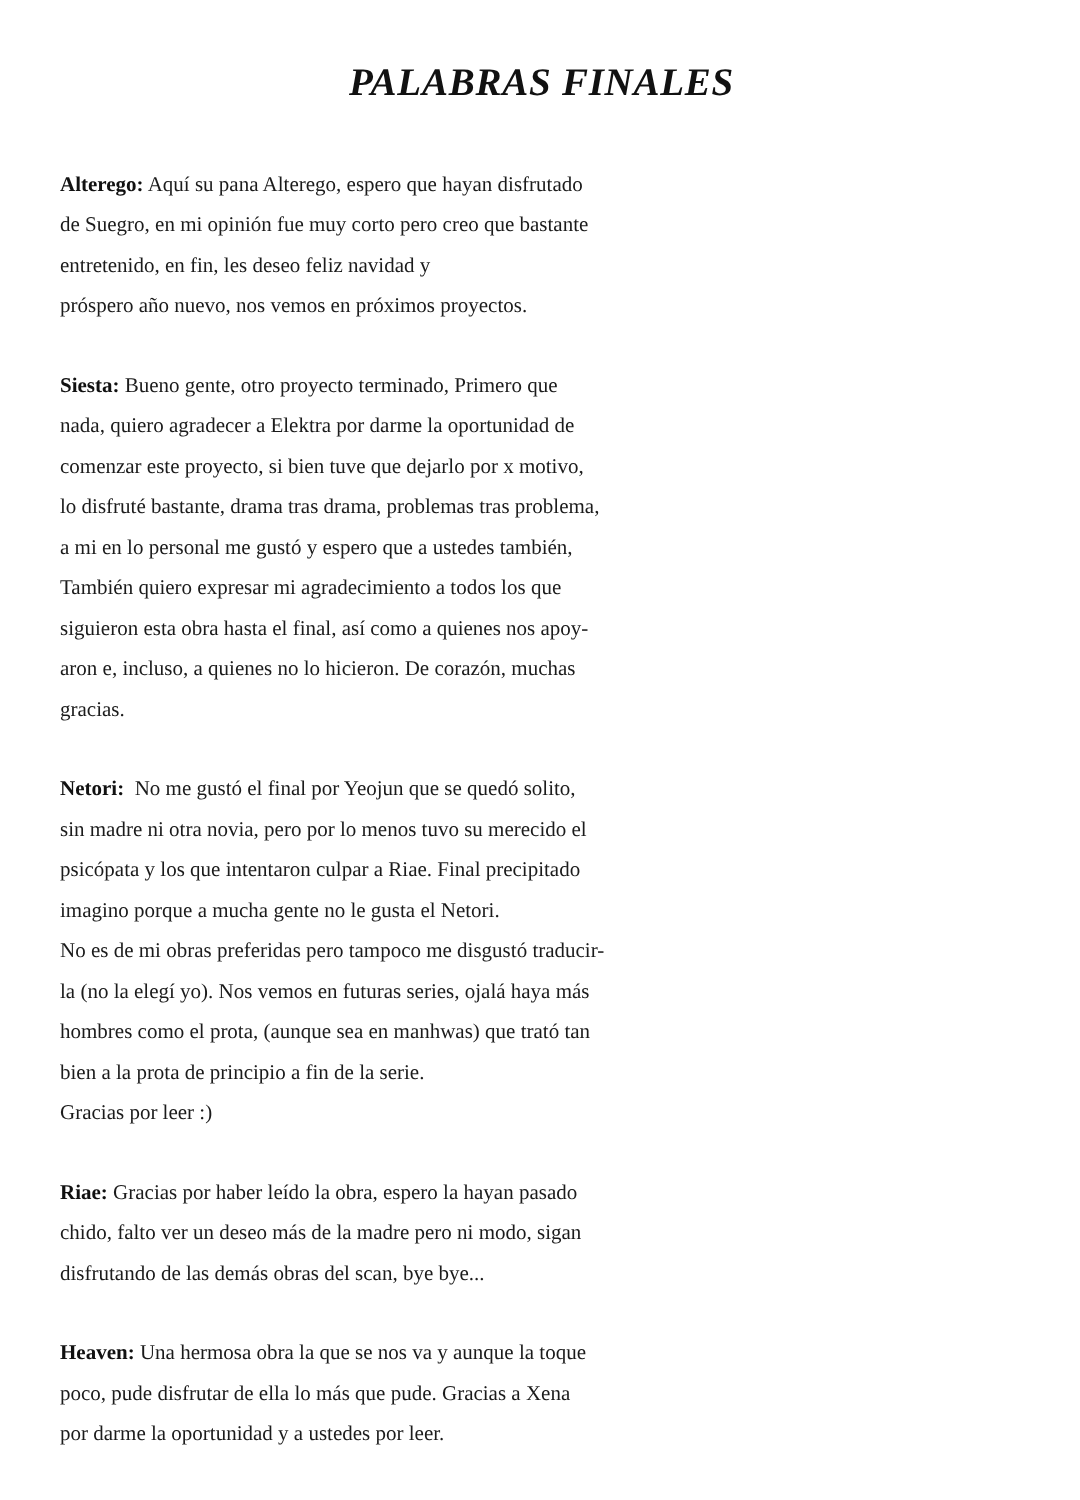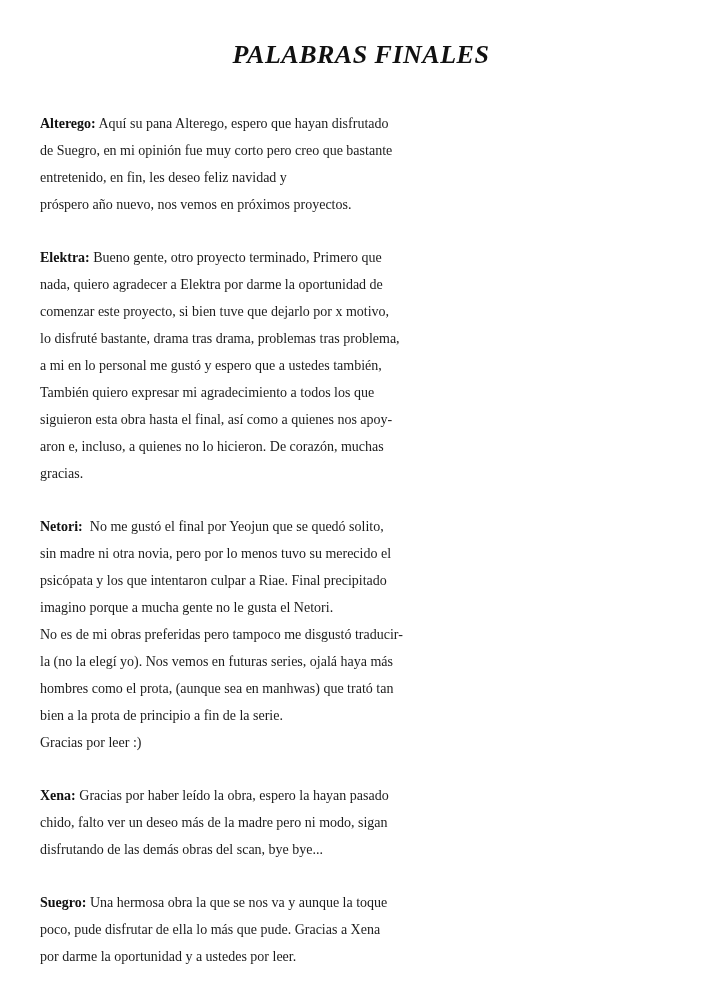--- a/index.html
+++ b/index.html
@@ -48,40 +48,40 @@
 <body>
 
 <div class="page">
   <h1 class="page-title">PALABRAS FINALES</h1>
 
   <p class="credit-paragraph"><span class="speaker-name">Alterego:</span> <span class="speaker-message">Aquí su pana Alterego, espero que hayan disfrutado
 de Suegro, en mi opinión fue muy corto pero creo que bastante
 entretenido, en fin, les deseo feliz navidad y
 próspero año nuevo, nos vemos en próximos proyectos.</span></p>
 
-  <p class="credit-paragraph"><span class="speaker-name">Elektra:</span> <span class="speaker-message">Bueno gente, otro proyecto terminado, Primero que
+  <p class="credit-paragraph"><span class="speaker-name">Siesta:</span> <span class="speaker-message">Bueno gente, otro proyecto terminado, Primero que
 nada, quiero agradecer a Elektra por darme la oportunidad de
 comenzar este proyecto, si bien tuve que dejarlo por x motivo,
 lo disfruté bastante, drama tras drama, problemas tras problema,
 a mi en lo personal me gustó y espero que a ustedes también,
 También quiero expresar mi agradecimiento a todos los que
 siguieron esta obra hasta el final, así como a quienes nos apoy-
 aron e, incluso, a quienes no lo hicieron. De corazón, muchas
 gracias.</span></p>
 
   <p class="credit-paragraph"><span class="speaker-name">Netori:</span>&nbsp; <span class="speaker-message">No me gustó el final por Yeojun que se quedó solito,
 sin madre ni otra novia, pero por lo menos tuvo su merecido el
 psicópata y los que intentaron culpar a Riae. Final precipitado
 imagino porque a mucha gente no le gusta el Netori.
 No es de mi obras preferidas pero tampoco me disgustó traducir-
 la (no la elegí yo). Nos vemos en futuras series, ojalá haya más
 hombres como el prota, (aunque sea en manhwas) que trató tan
 bien a la prota de principio a fin de la serie.
 Gracias por leer :)</span></p>
 
-  <p class="credit-paragraph"><span class="speaker-name">Xena:</span> <span class="speaker-message">Gracias por haber leído la obra, espero la hayan pasado
+  <p class="credit-paragraph"><span class="speaker-name">Riae:</span> <span class="speaker-message">Gracias por haber leído la obra, espero la hayan pasado
 chido, falto ver un deseo más de la madre pero ni modo, sigan
 disfrutando de las demás obras del scan, bye bye...</span></p>
 
-  <p class="credit-paragraph"><span class="speaker-name">Suegro:</span> <span class="speaker-message">Una hermosa obra la que se nos va y aunque la toque
+  <p class="credit-paragraph"><span class="speaker-name">Heaven:</span> <span class="speaker-message">Una hermosa obra la que se nos va y aunque la toque
 poco, pude disfrutar de ella lo más que pude. Gracias a Xena
 por darme la oportunidad y a ustedes por leer.</span></p>
 </div>
 
 </body></html>

